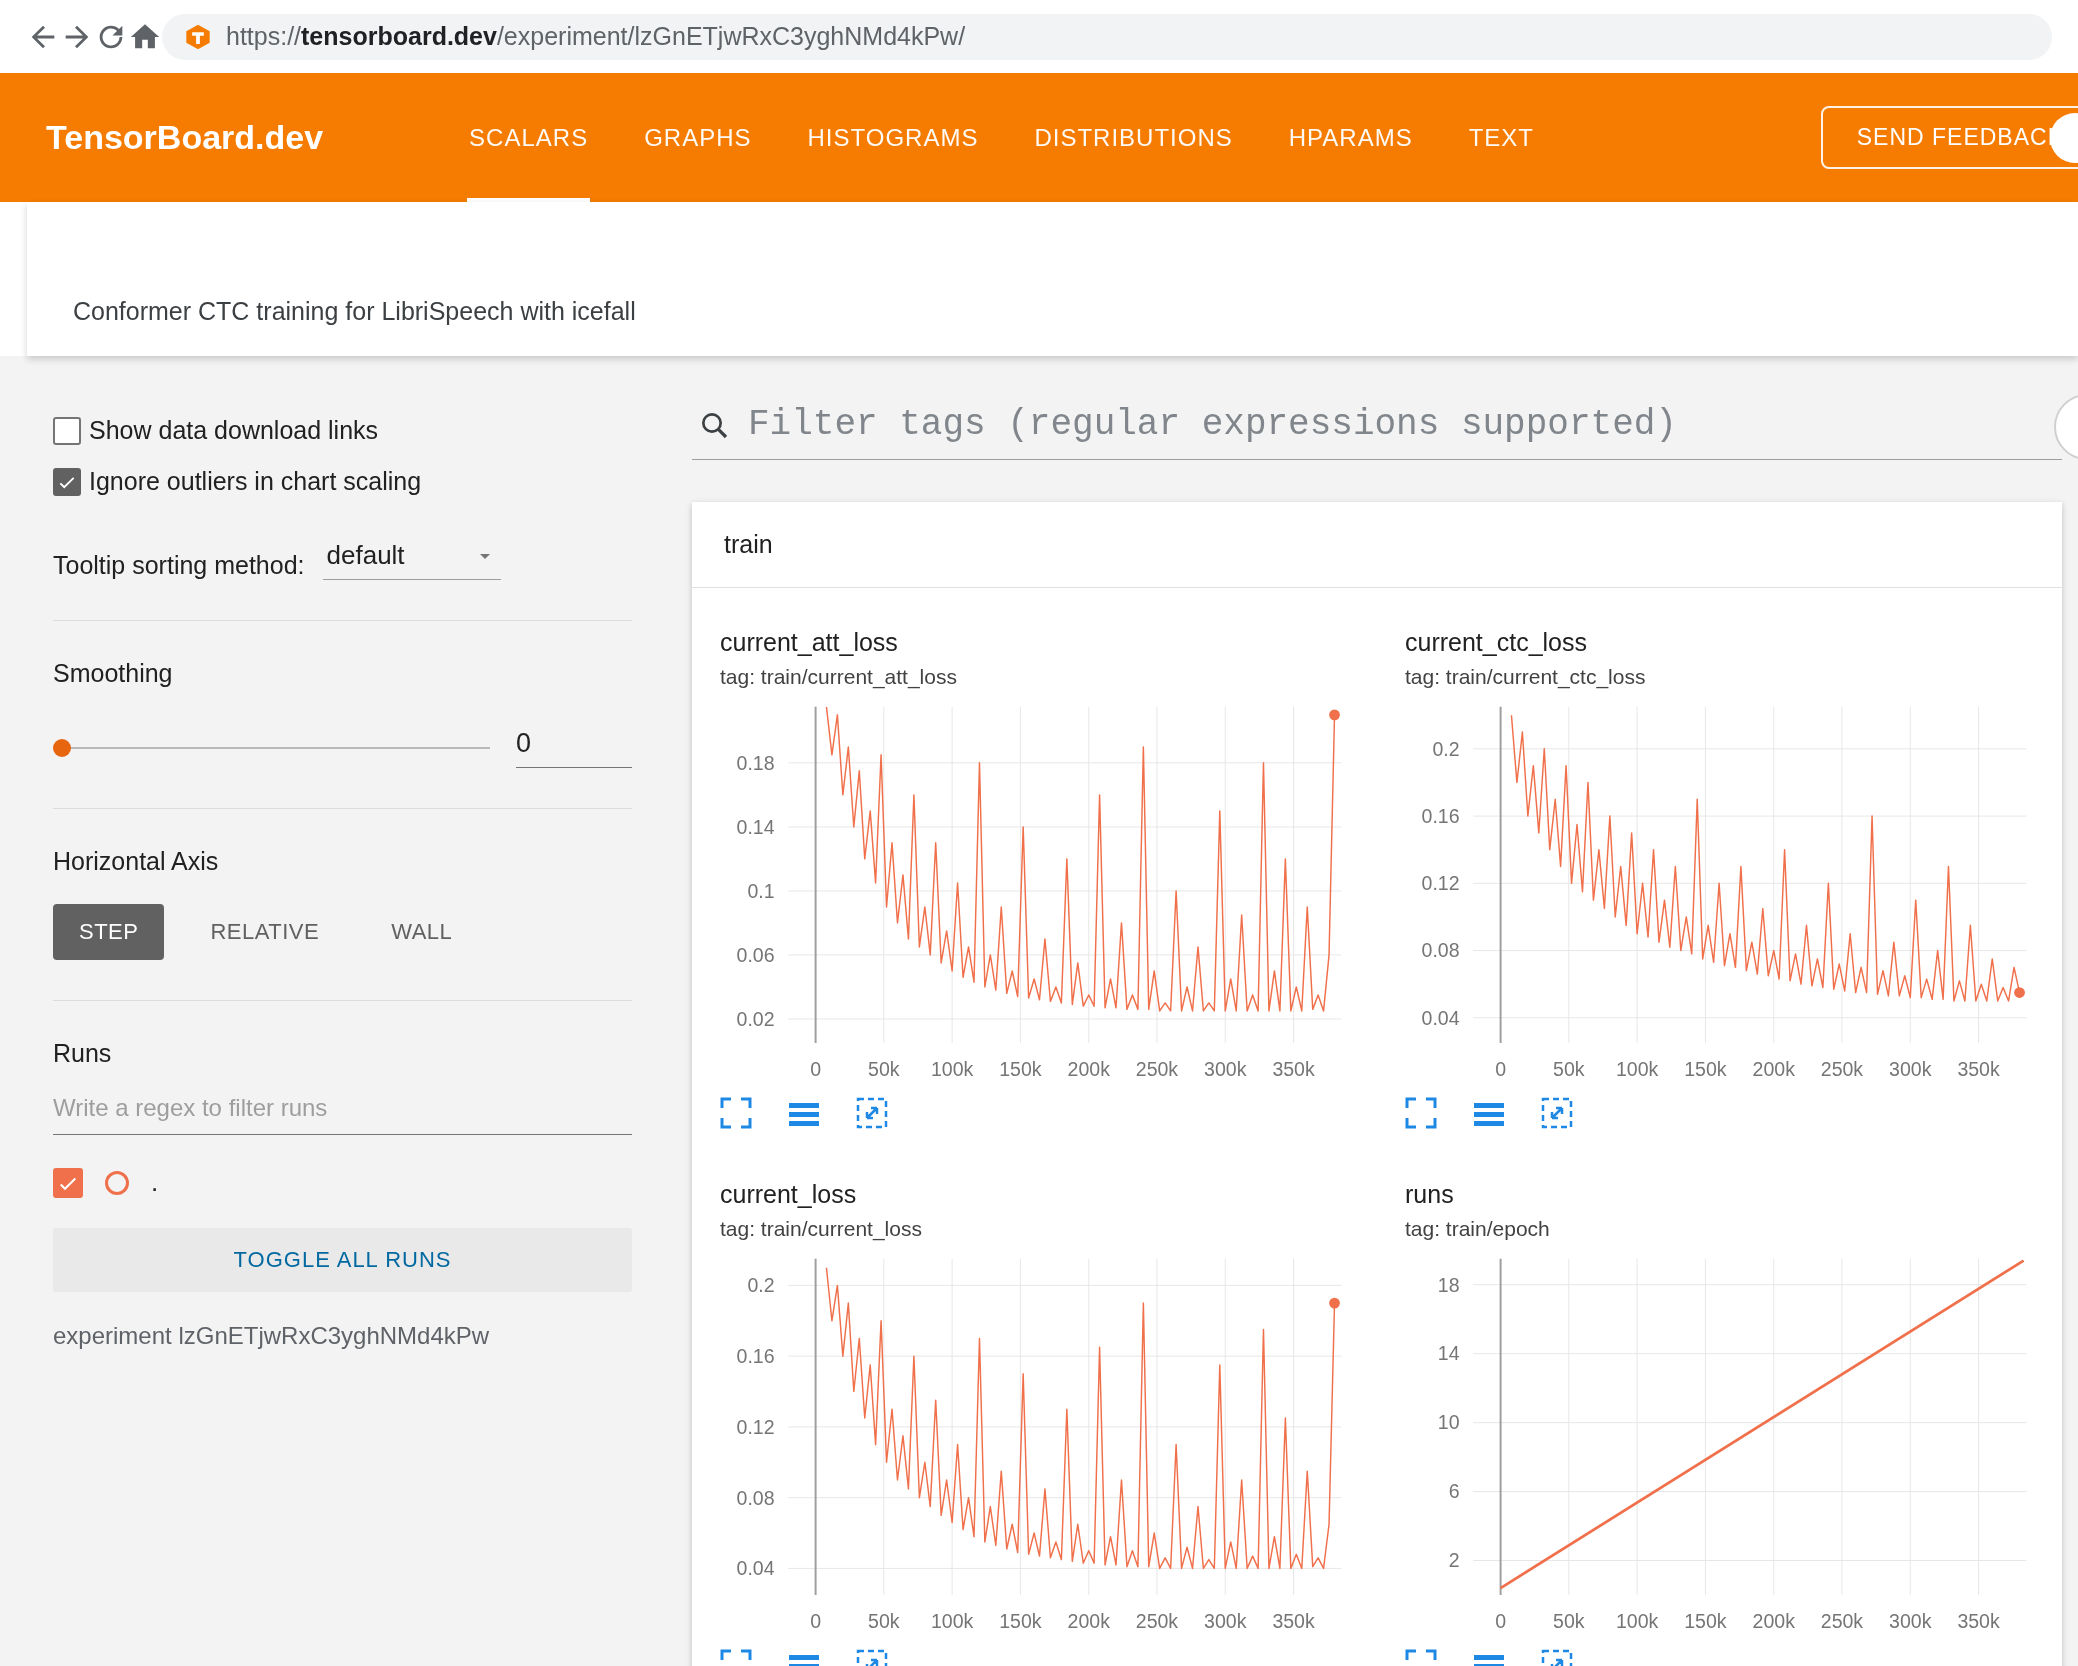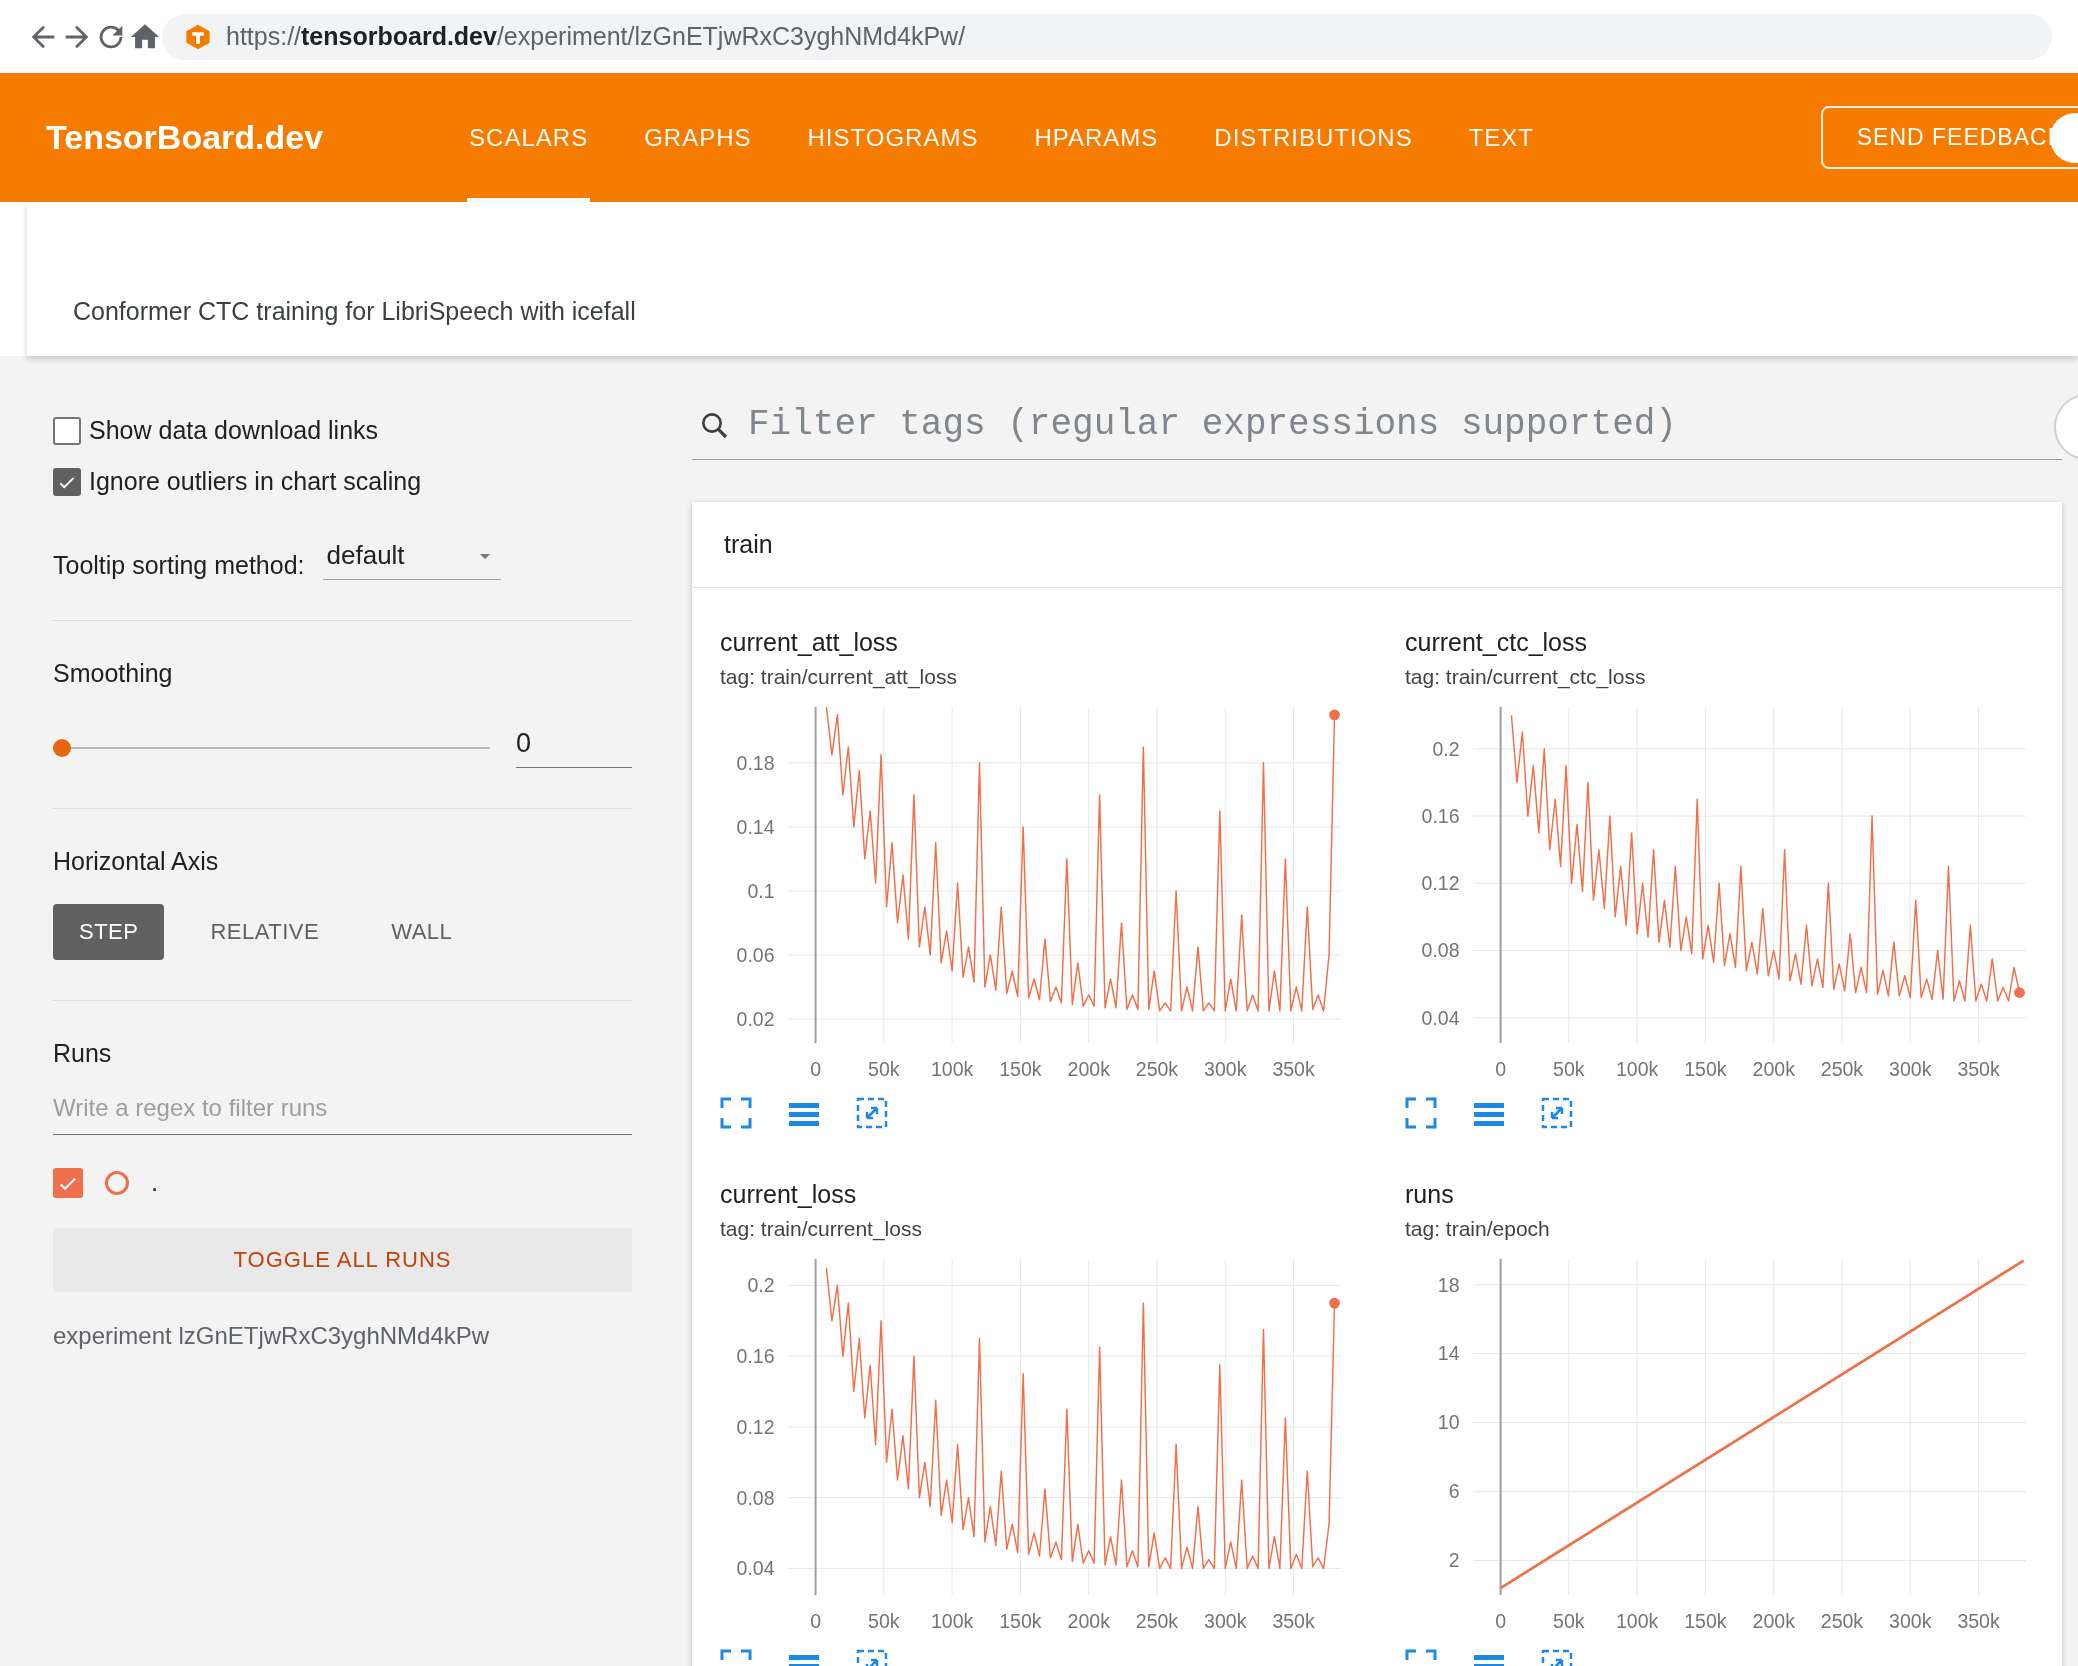--- a/index.html
+++ b/index.html
@@ -66,21 +66,21 @@
   .axis-btn.active { background:#616161; color:#fff; }
   .runs-input { display:block; width:100%; margin-top:26px; border:none; background:transparent;
     border-bottom:1px solid #757575; padding-bottom:12px; font-size:24px; color:#212121;
     font-family:inherit; outline:none; }
   .runs-input::placeholder { color:#9e9e9e; }
   .run-row { display:flex; align-items:center; gap:22px; margin-top:32px; }
   .run-cb { width:30px; height:30px; }
   .run-circle { width:24px; height:24px; border:3px solid #f0704b; border-radius:50%; cursor:pointer; }
   .run-name { font-size:26px; color:#212121; }
   .toggle-all { margin-top:30px; width:100%; background:#e9e9e9; border:none; border-radius:3px;
-    color:#c2410c; font-size:22px; letter-spacing:1px; padding:19px 0; text-align:center;
+    color:#0369a1; font-size:22px; letter-spacing:1px; padding:19px 0; text-align:center;
     cursor:pointer; font-family:inherit; }
   .exp-caption { margin-top:30px; font-size:24px; color:#5f6368; }
 
   
   .main { flex:1; min-width:0; padding:48px 16px 0 16px; position:relative; }
   .filter-row { display:flex; align-items:center; gap:18px; border-bottom:1px solid #9e9e9e;
     padding:0 4px 14px 6px; }
   .filter-input { flex:1; border:none; background:transparent; font-size:36px;
     color:#4d7c0f; font-family:Liberation Mono, monospace; outline:none; }
   .filter-input::placeholder { color:#80868b; }
@@ -122,22 +122,22 @@
     <div class="url-text"><span class="url-scheme">https://</span><span class="url-host">tensorboard.dev</span><span class="url-path">/experiment/lzGnETjwRxC3yghNMd4kPw/</span></div>
   </div>
 </div>
 
 <div class="app-header">
   <div class="brand">TensorBoard.dev</div>
   <div class="tabs">
     <div class="tab active">SCALARS</div>
     <div class="tab">GRAPHS</div>
     <div class="tab">HISTOGRAMS</div>
+    <div class="tab">DISTRIBUTIONS</div>
     <div class="tab">HPARAMS</div>
-    <div class="tab">DISTRIBUTIONS</div>
     <div class="tab">TEXT</div>
   </div>
   <button class="feedback-btn">SEND FEEDBACK</button>
   <div class="avatar"></div>
 </div>
 
 <div class="title-band">
   <div class="exp-title">Conformer CTC training for LibriSpeech with icefall</div>
 </div>
 

